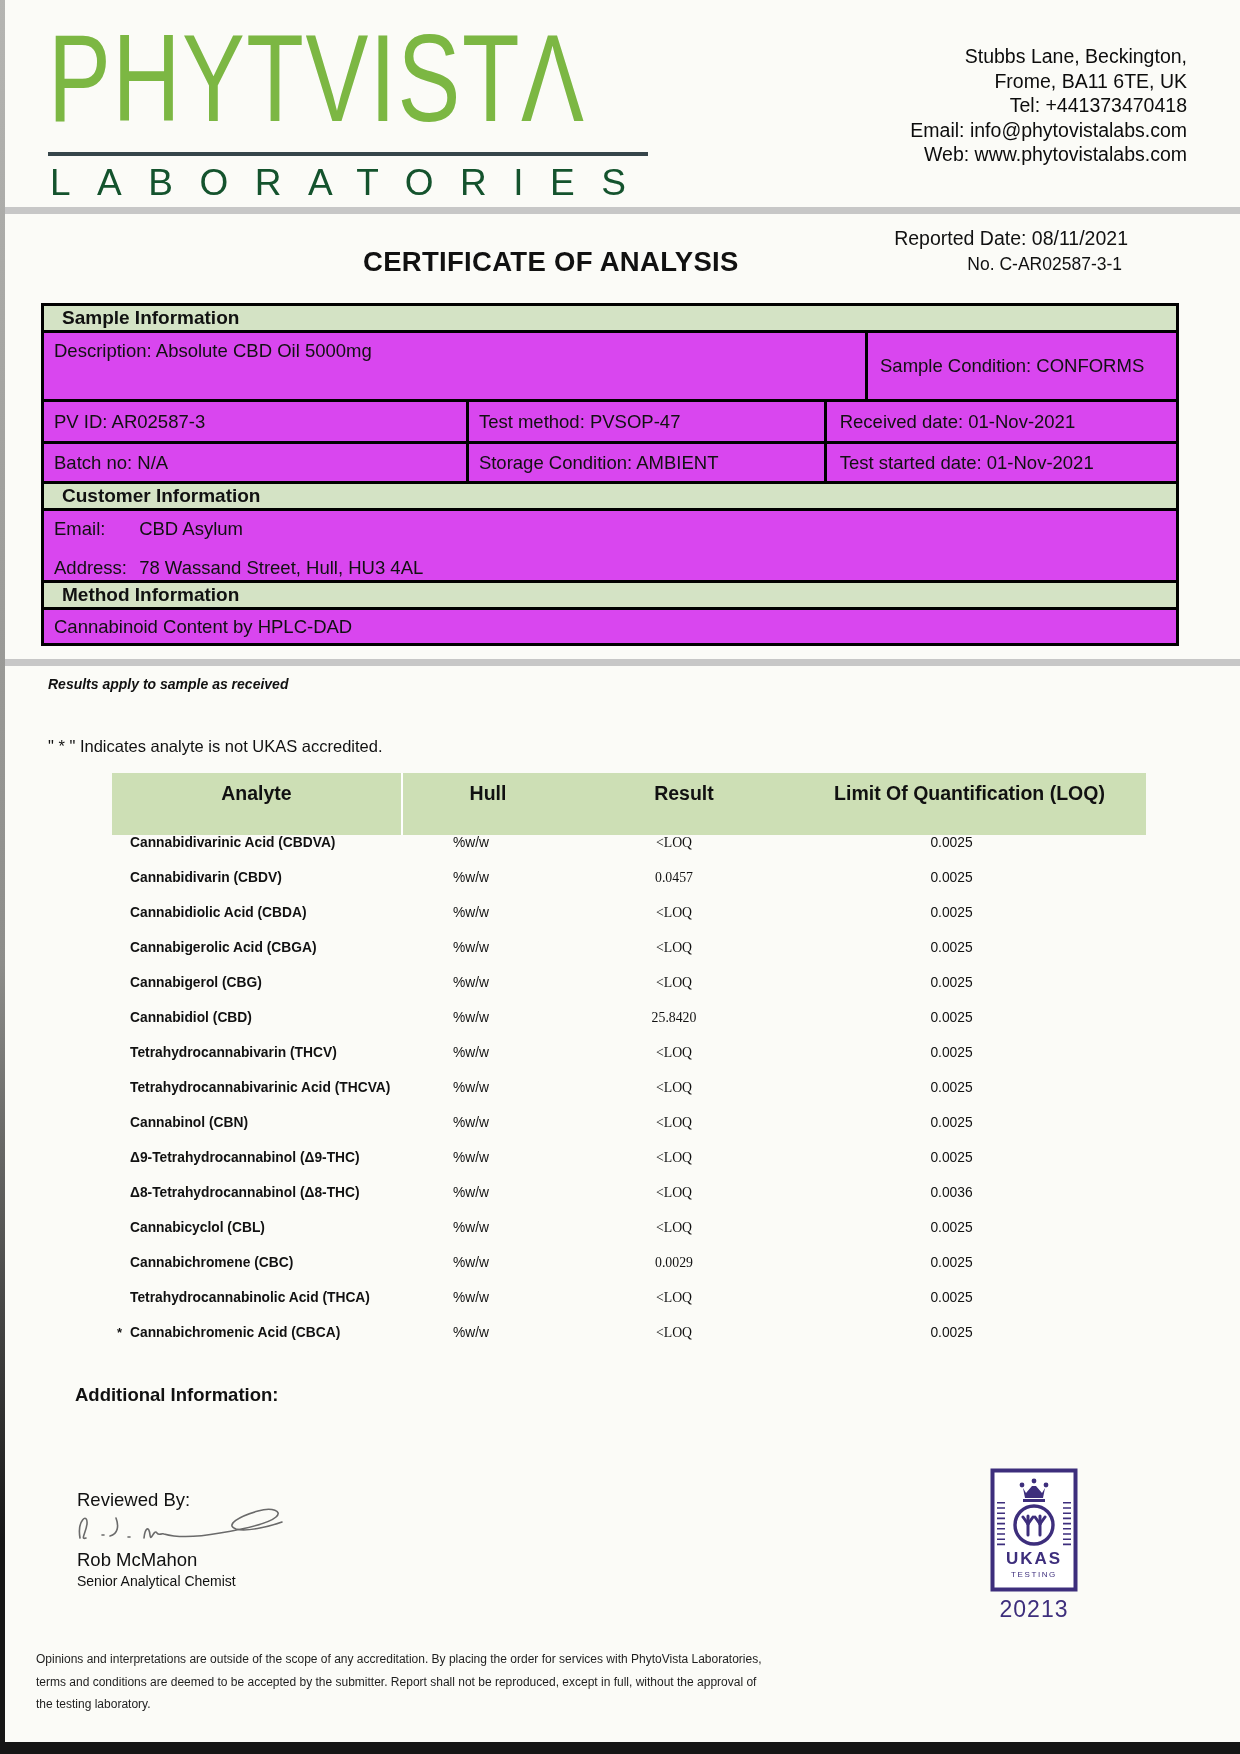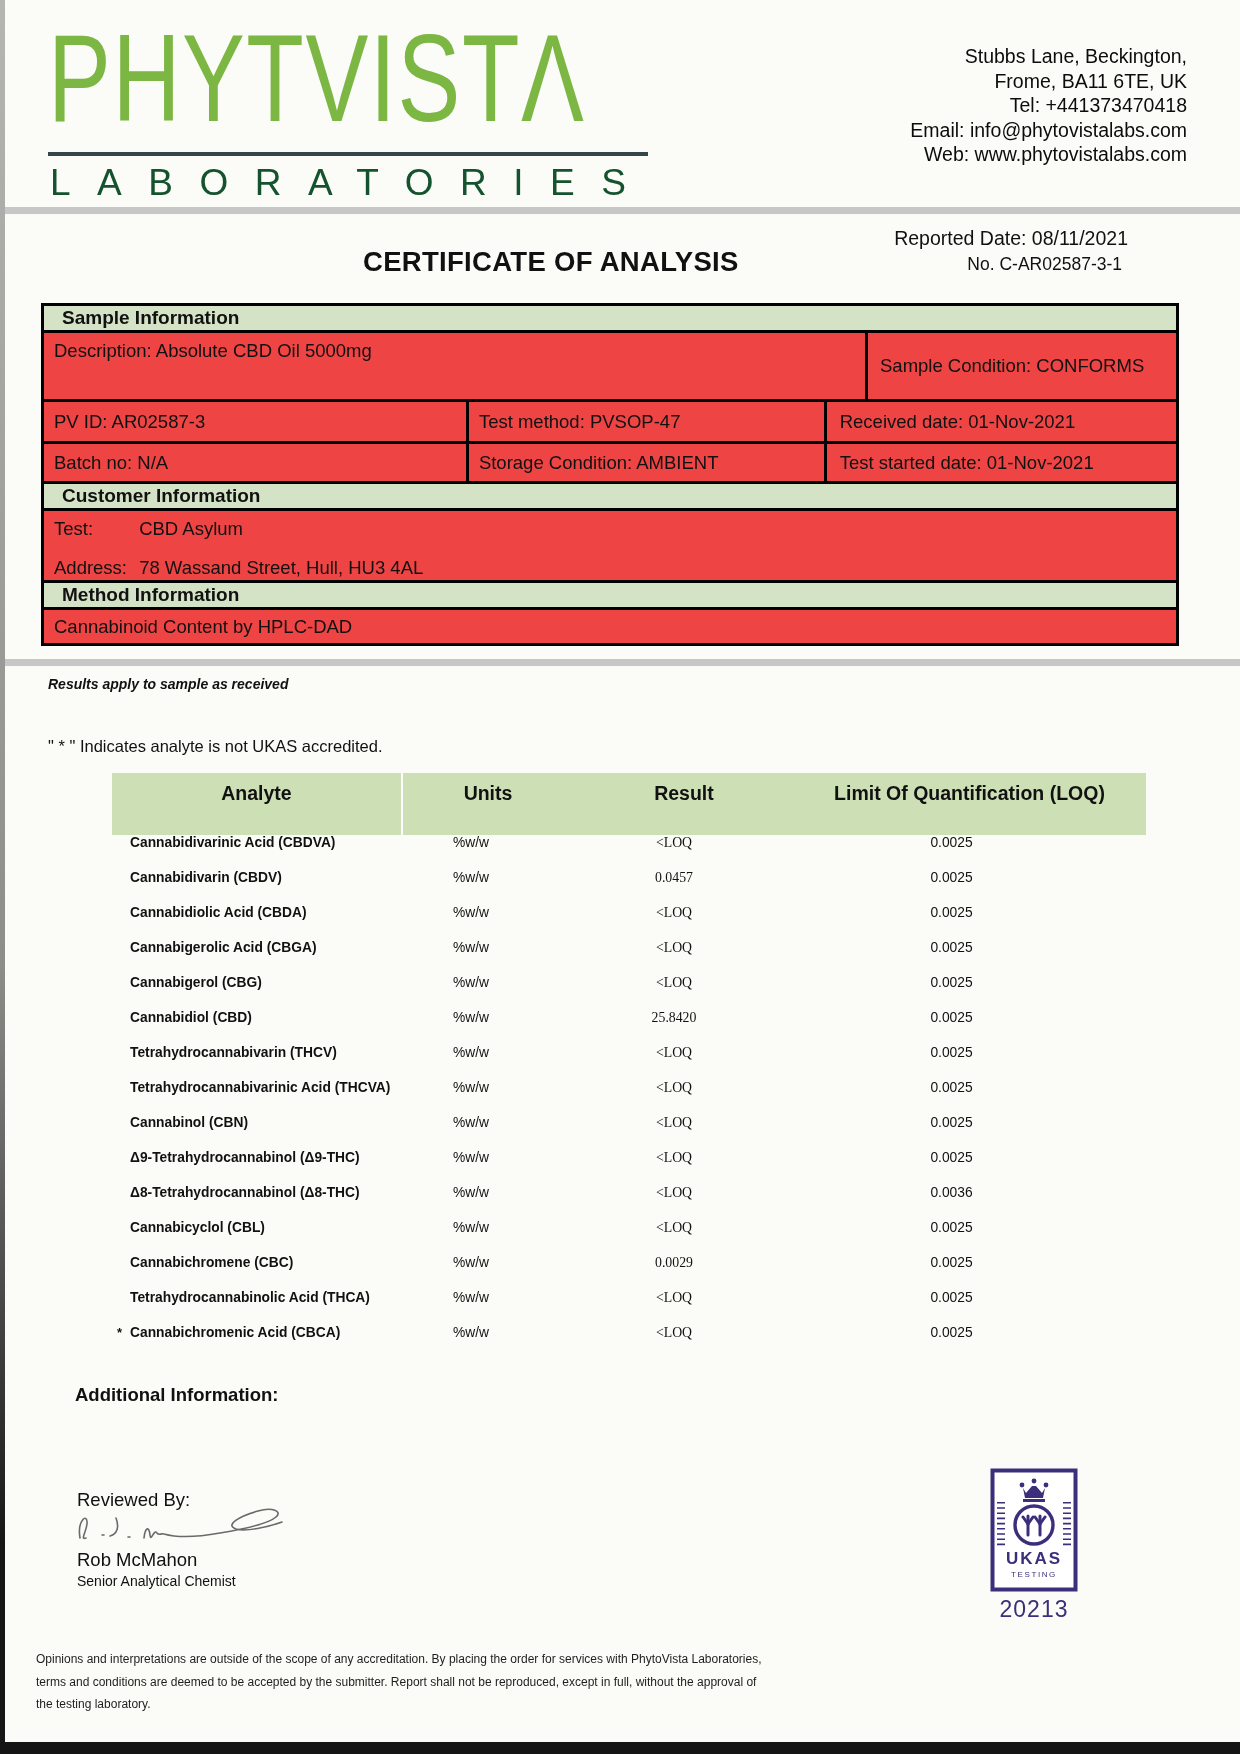--- a/index.html
+++ b/index.html
@@ -17,21 +17,21 @@
             letter-spacing:26.5px;font-weight:400;white-space:nowrap;}
   .contact{right:53px;top:44px;text-align:right;font-size:19.5px;line-height:24.5px;color:#0c0c0c;}
 
   .gray-bar{left:0;width:1240px;height:7px;background:#C7C7C7;}
 
   .reported-date{right:112px;top:227px;font-size:19.5px;}
   .report-no{right:118px;top:254px;font-size:17.5px;}
   .coa-title{left:363px;top:246px;font-size:27.5px;font-weight:bold;letter-spacing:.3px;}
 
   
-  .info-table{left:41px;top:303px;width:1138px;border:3px solid #000;background:#ef4444;box-sizing:border-box;}
+  .info-table{left:41px;top:303px;width:1138px;border:3px solid #000;background:#d946ef;box-sizing:border-box;}
   .sec-bar{height:24px;background:#D4E3C5;border-bottom:3px solid #000;display:flex;align-items:center;
            padding-left:18px;font-weight:bold;font-size:19px;box-sizing:content-box;}
   .row{display:flex;border-bottom:3px solid #000;box-sizing:border-box;}
   .row:last-child{border-bottom:none;}
   .cell{box-sizing:border-box;font-size:18.5px;}
   .desc-row{height:69px;}
   .desc-cell{flex:1;padding:7px 0 0 10px;}
   .cond-cell{width:311px;border-left:3px solid #000;display:flex;align-items:center;padding-left:12px;}
   .trio-row{height:42px;}
   .trio-row.short{height:40px;}
@@ -133,21 +133,21 @@
       <div class="cell c1">Batch no: N/A</div>
       <div class="cell c2">Storage Condition: AMBIENT</div>
       <div class="cell c3">Test started date: 01-Nov-2021</div>
     </div>
 
     <div class="sec-bar">Customer Information</div>
 
     <div class="row">
       <div class="cust-box" style="width:100%;">
         <div class="cust-line">
-          <span class="cust-label">Test:</span>
+          <span class="cust-label">Email:</span>
           <span>CBD Asylum</span>
         </div>
         <div>
           <span class="cust-label">Address:</span>
           <span>78 Wassand Street, Hull, HU3 4AL</span>
         </div>
       </div>
     </div>
 
     <div class="sec-bar">Method Information</div>
@@ -158,21 +158,21 @@
   </div>
 
   <div class="abs gray-bar" style="top:659px;"></div>
 
   <div class="abs results-note">Results apply to sample as received</div>
   <div class="abs accred-note">" * " Indicates analyte is not UKAS accredited.</div>
 
   <div class="abs rt">
     <div class="rt-head">
       <div class="h hc1">Analyte</div>
-      <div class="h hc2">Units</div>
+      <div class="h hc2">Hull</div>
       <div class="h hc3">Result</div>
       <div class="h hc4">Limit Of Quantification (LOQ)</div>
     </div>
     <div>
 
         <div class="r-row">
           <div class="rc1">
             <span class="marker"></span>
             <span>Cannabidivarinic Acid (CBDVA)</span>
           </div>

